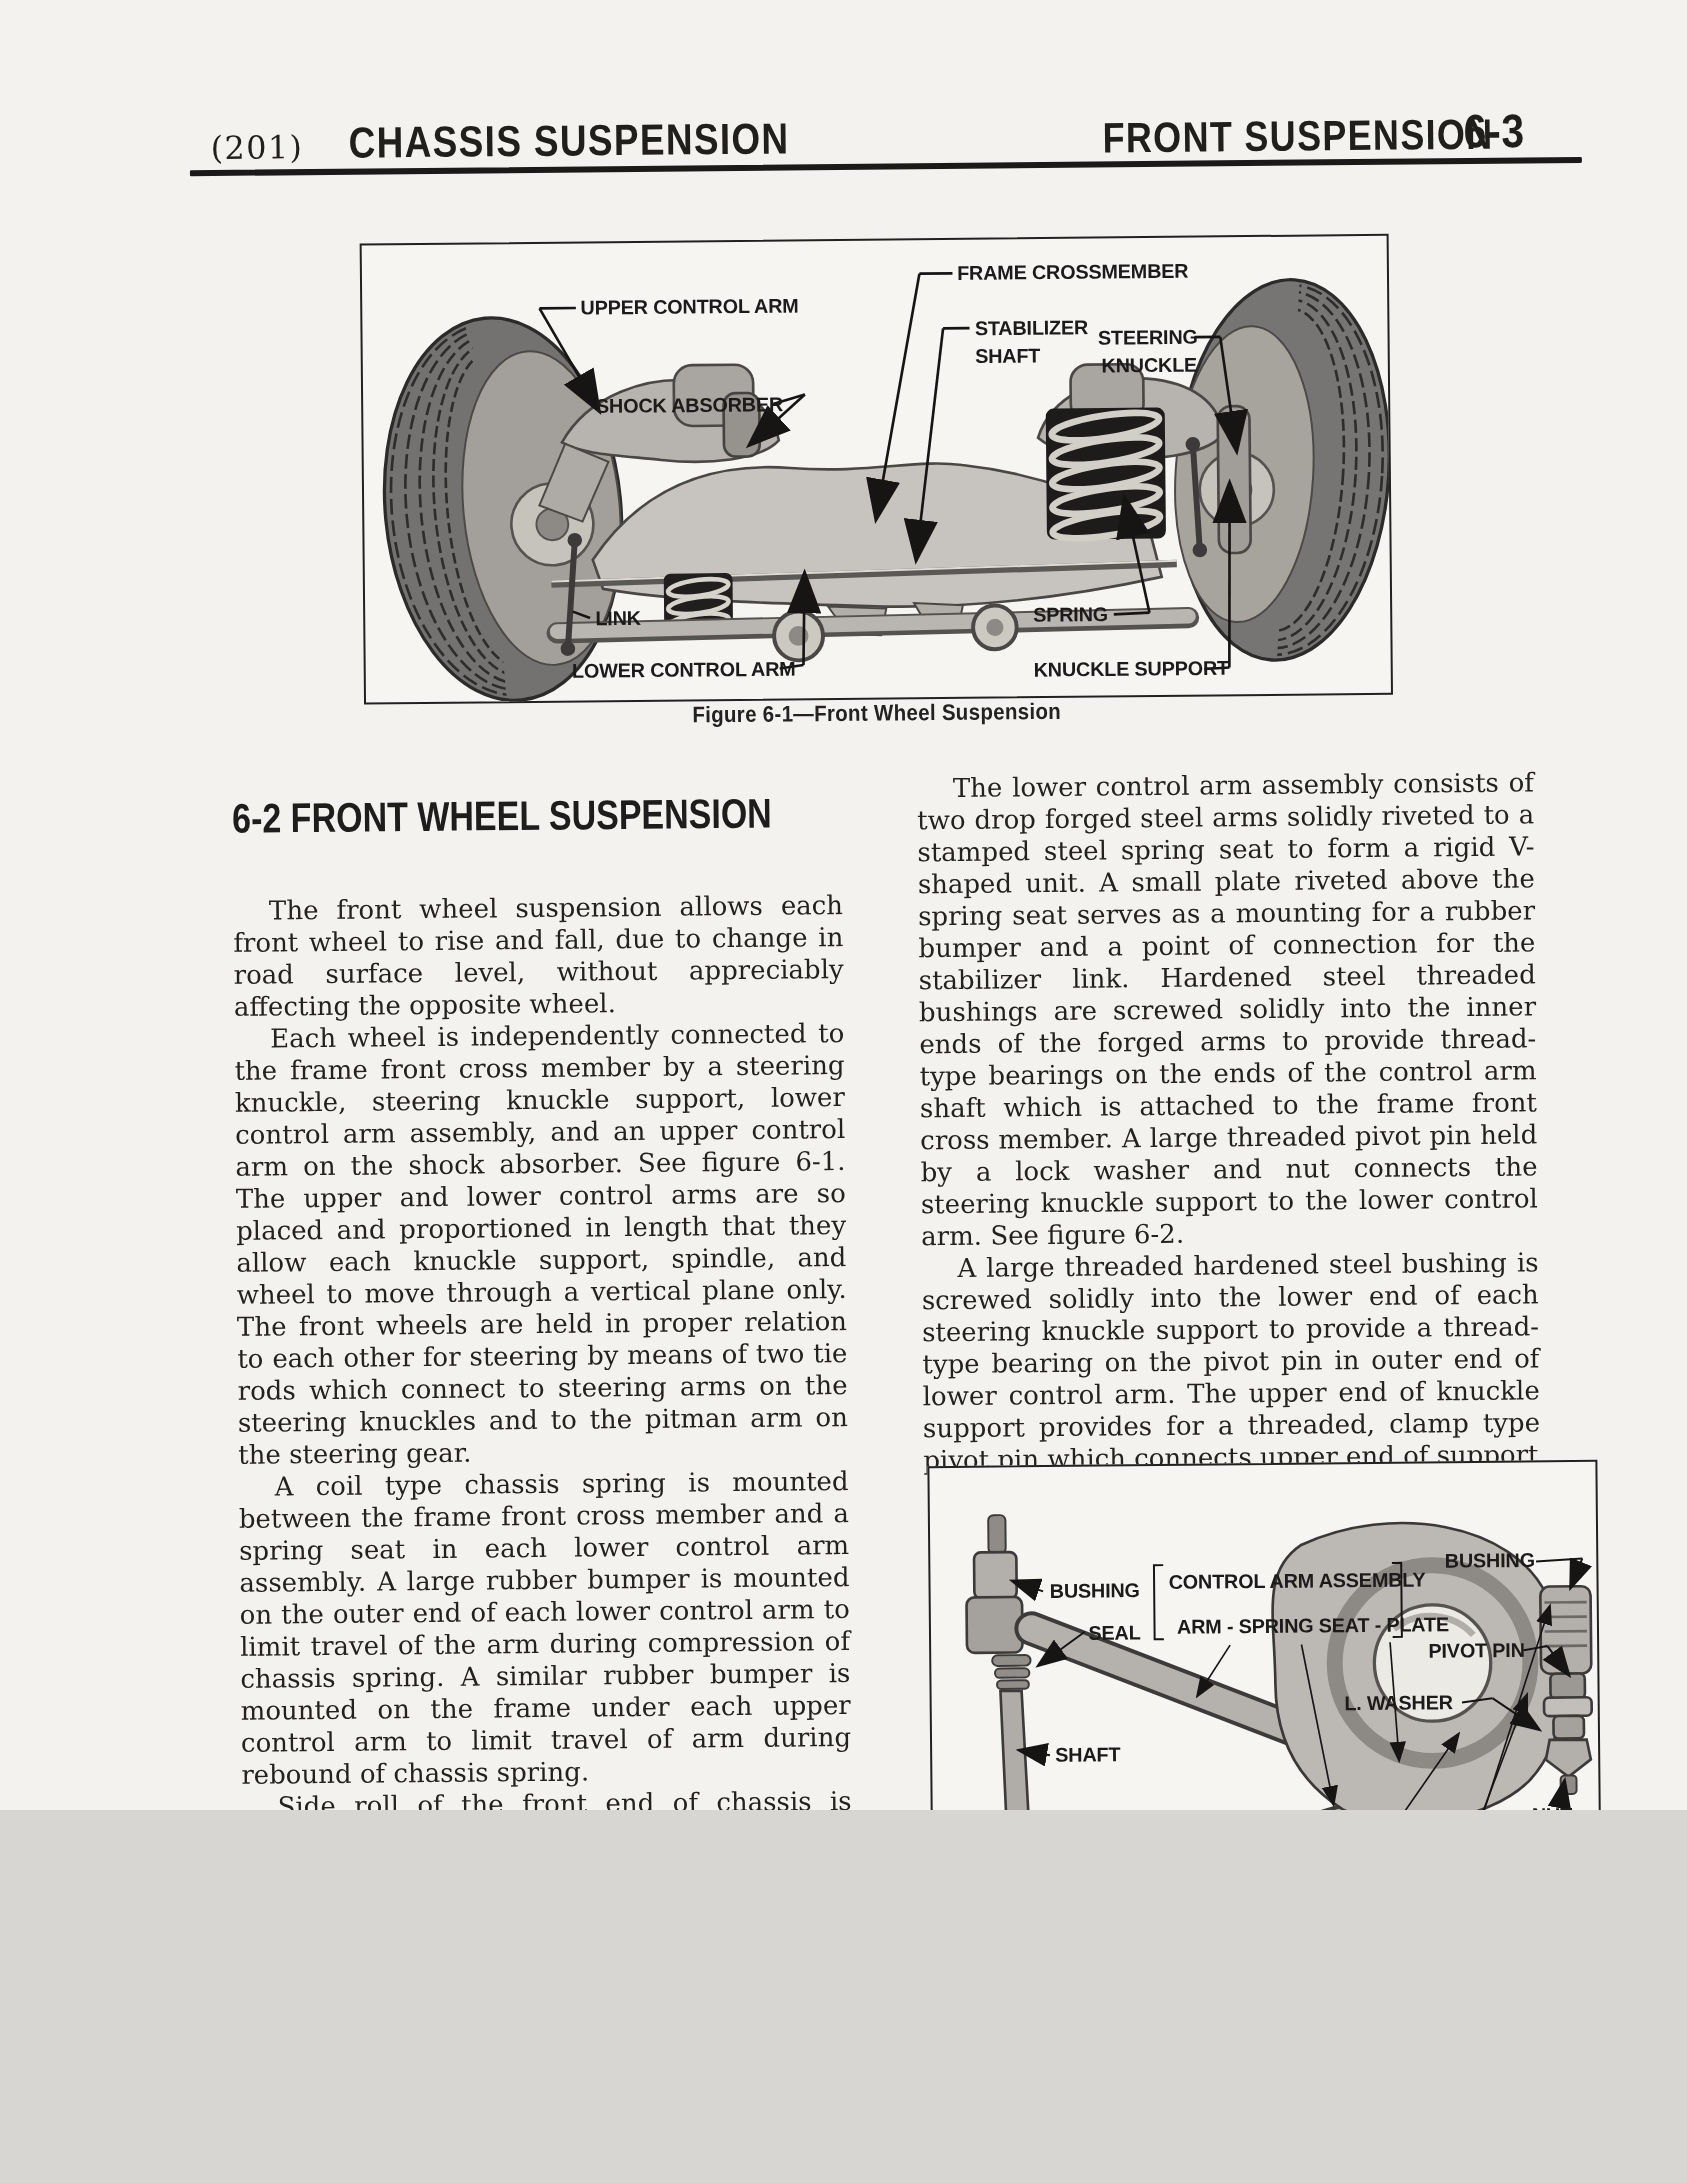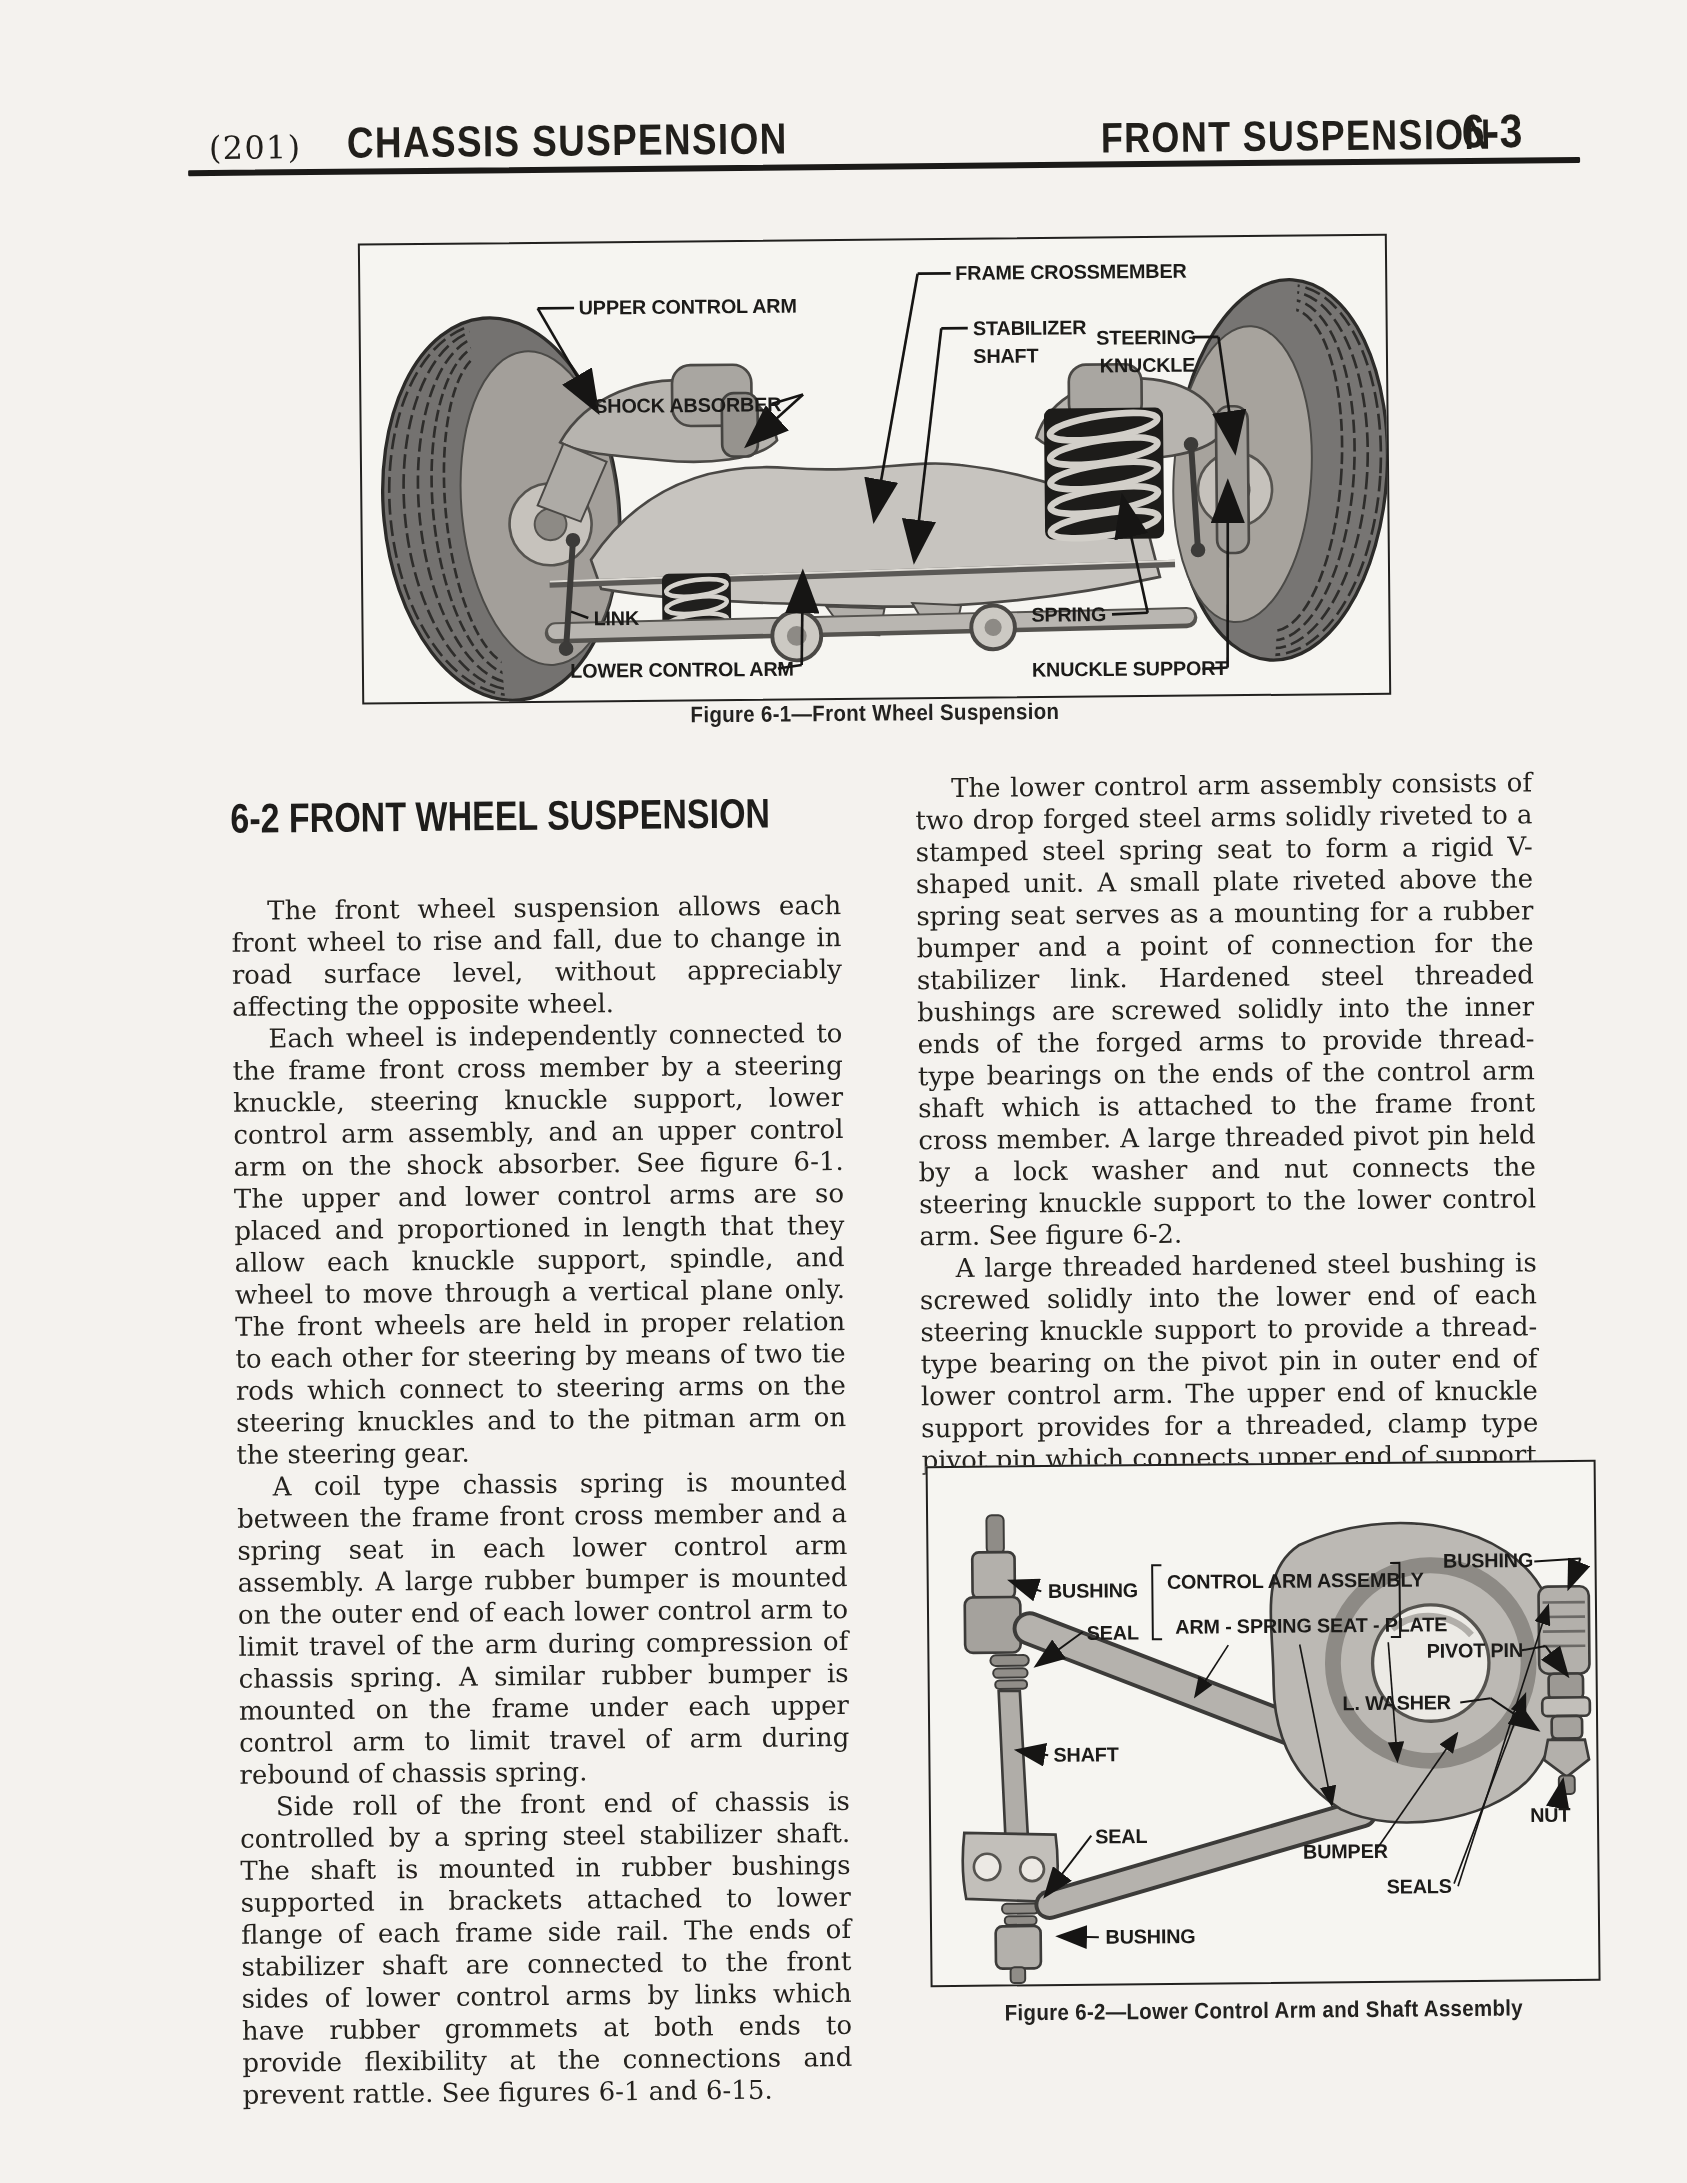--- a/index.html
+++ b/index.html
@@ -1,16 +1,16 @@
 <!DOCTYPE html>
 <html style="font-size:10.6px"><head>
 <meta charset="utf-8">
 <style>
   html,body{margin:0;padding:0;background:#d8d6d2;}
-  .sheet{position:relative;width:1687px;height:2183px;background:#f4f2ee;overflow:hidden;
+  .sheet{position:relative;width:1687px;height:1810px;background:#f4f2ee;overflow:hidden;
          font-family:"DejaVu Serif",serif;color:#211f1b;}
   .inner{position:absolute;inset:0;transform:rotate(-0.55deg);transform-origin:50% 50%;}
 
   
   .pagenum{position:absolute;left:218px;top:123px;font-size:32px;letter-spacing:1.3px;}
   .chapter{position:absolute;left:356px;top:114px;font-family:"Liberation Sans",sans-serif;
            font-weight:bold;font-size:37px;letter-spacing:1.3px;transform:scaleY(1.18);transform-origin:top left;}
   .sectitle{position:absolute;left:1110px;top:116px;font-family:"Liberation Sans",sans-serif;
            font-weight:bold;font-size:36px;letter-spacing:1.3px;transform:scaleY(1.18);transform-origin:top left;}
   .pagecode{position:absolute;left:1471px;top:111px;font-family:"Liberation Sans",sans-serif;

